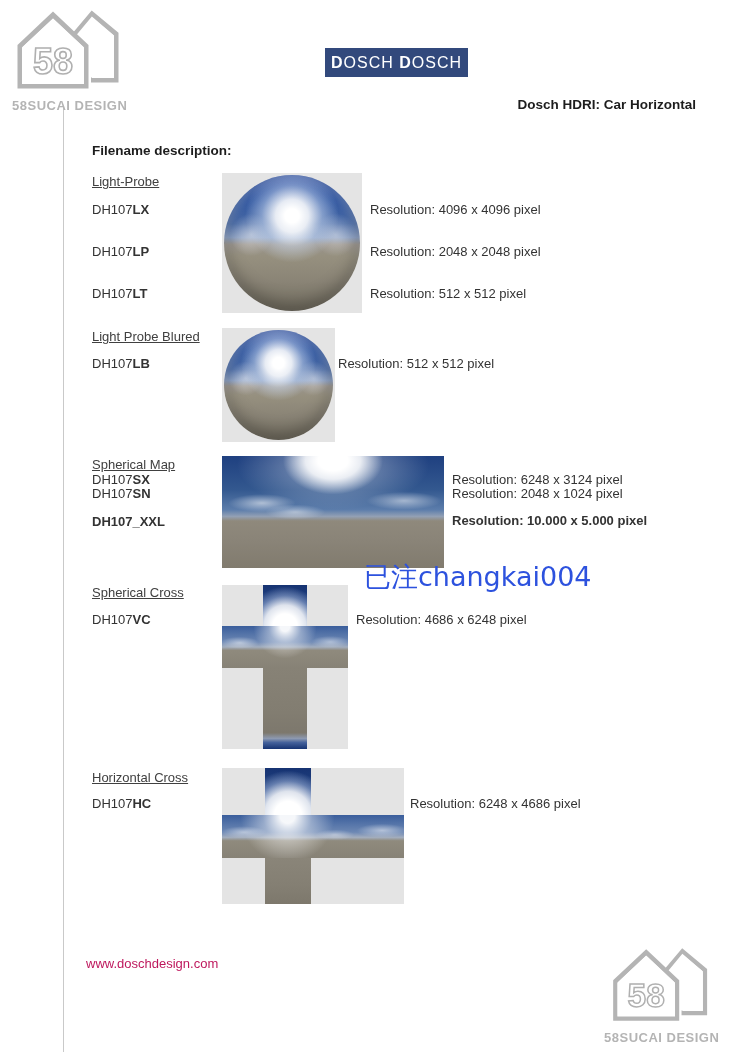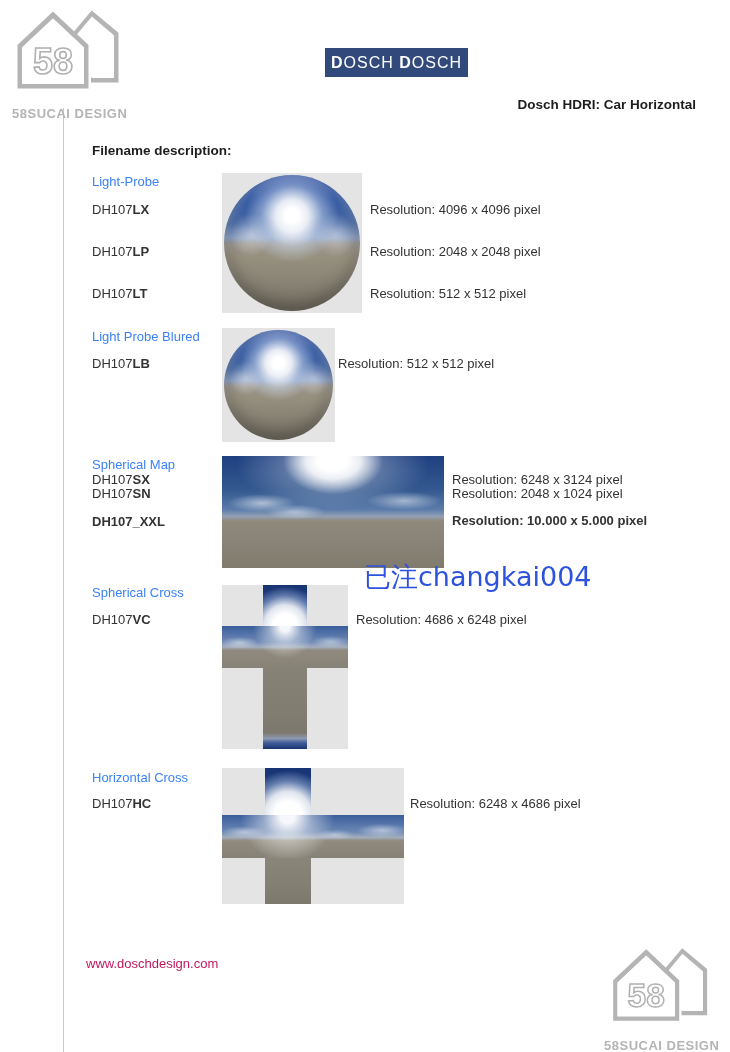--- a/index.html
+++ b/index.html
@@ -4,31 +4,31 @@
 <style>
   html,body{margin:0;padding:0;background:#888;}
   .page{position:relative;width:730px;height:1052px;background:#ffffff;overflow:hidden;
         font-family:"Liberation Sans",sans-serif;color:#2b2b2b;}
   .margin-line{position:absolute;left:63px;top:108px;width:1px;height:944px;background:#c9c9c9;}
 
   
   .corner-logo{position:absolute;}
   .corner-logo svg{display:block;}
   .corner-logo .logo-label{font-weight:bold;font-size:13px;letter-spacing:0.5px;color:#b4b4b4;
-        margin-top:14px;white-space:nowrap;}
+        margin-top:6px;white-space:nowrap;}
 
   
   .brand-box{position:absolute;left:325px;top:48px;width:143px;height:29px;background:#32497c;
         color:#ffffff;display:flex;align-items:center;justify-content:center;
         font-size:16px;letter-spacing:1px;white-space:pre;}
   .brand-box b{font-weight:bold;}
   .doc-title{position:absolute;top:97px;right:34px;font-weight:bold;font-size:13.5px;color:#1d1d1d;}
 
   .heading{position:absolute;left:92px;top:143px;font-weight:bold;font-size:13.5px;color:#1d1d1d;}
-  .label{position:absolute;font-size:13px;color:#3b82f6;white-space:nowrap;}
+  .label{position:absolute;font-size:13px;color:#404040;white-space:nowrap;text-decoration:underline;}
   .code{position:absolute;font-size:13px;color:#333;white-space:nowrap;}
   .code b{font-weight:bold;}
   .code.all-bold{font-weight:bold;}
   .res{position:absolute;font-size:13px;color:#333;white-space:nowrap;}
   .res.bold{font-weight:bold;}
 
   .frame{position:absolute;background:#e4e4e4;}
 
   
   .sphere{position:absolute;border-radius:50%;

